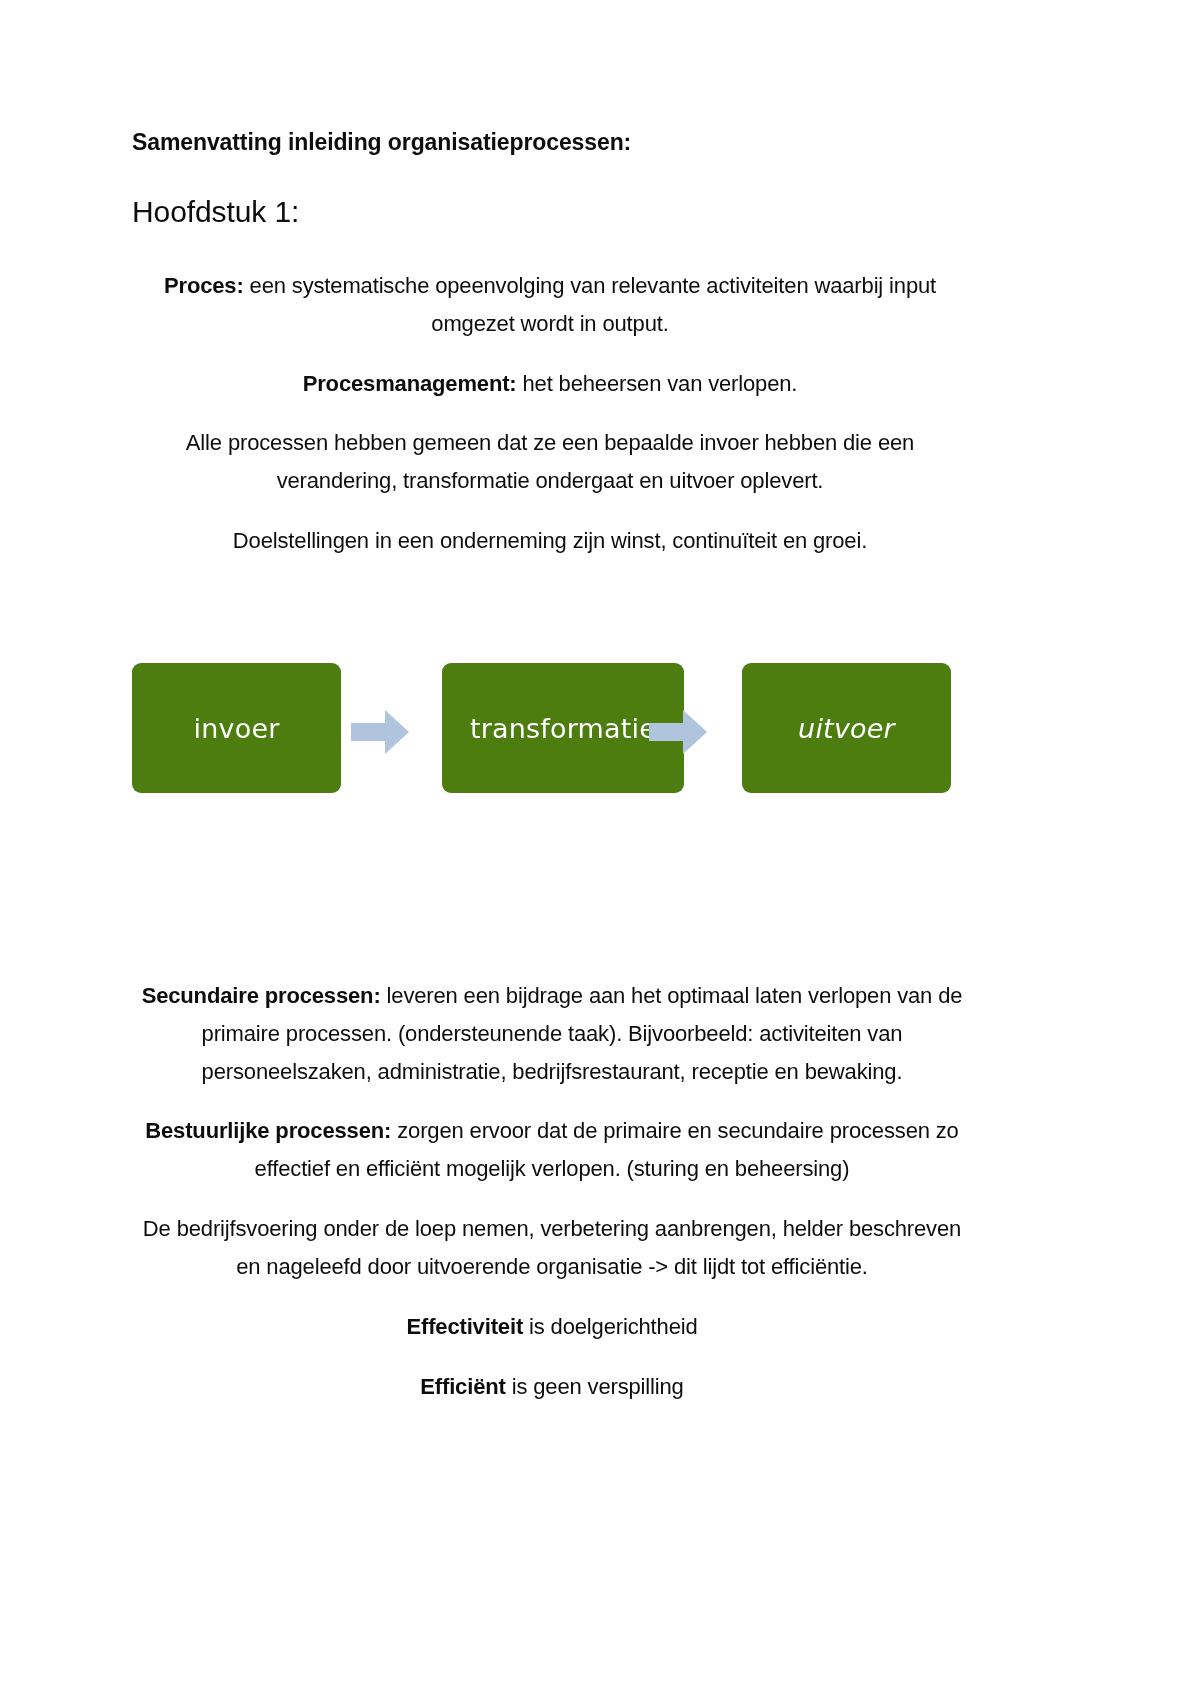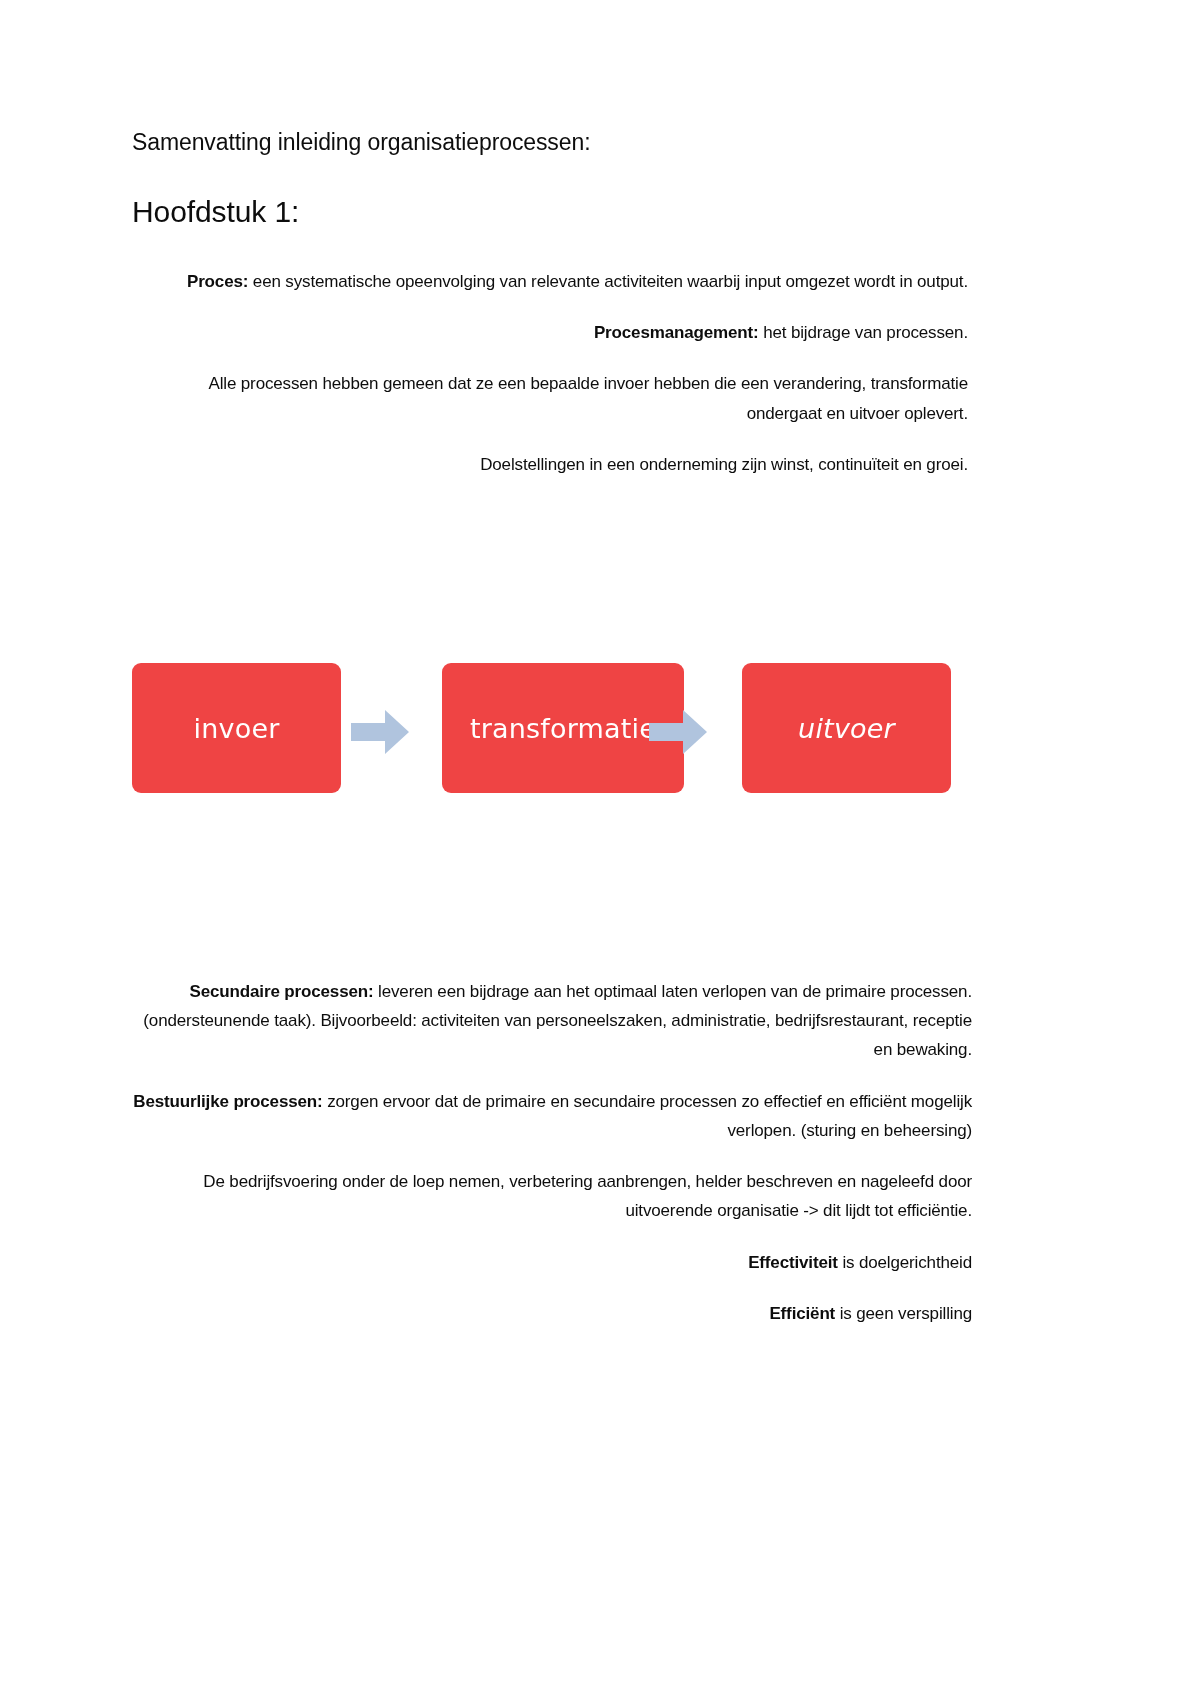--- a/index.html
+++ b/index.html
@@ -28,58 +28,58 @@
   .content {
     position: absolute;
     left: 132px;
     top: 128px;
     width: 836px;
   }
 
   
   .doc-title {
     font-size: 23px;
-    font-weight: 400;
+    font-weight: 700;
     line-height: 1.3;
     margin: 0 0 34px 0;
     letter-spacing: -0.1px;
   }
   .chapter-title {
     font-size: 30px;
     font-weight: 400;
     line-height: 1.3;
     margin: 0 0 36px 0;
     letter-spacing: -0.1px;
   }
 
   
   .para {
-    font-size: 17px;
+    font-size: 22px;
     line-height: 1.72;
     margin: 0 0 22px 0;
     letter-spacing: -0.15px;
-    text-align: right;
+    text-align: center;
   }
   .para b, .lead {
     font-weight: 700;
   }
 
   
   .diagram {
     position: absolute;
     left: 132px;
     top: 663px;
     width: 806px;
     height: 130px;
   }
   .proc-box {
     position: absolute;
     top: 0;
     height: 130px;
-    background: #ef4444;
+    background: #4d7c0f;
     border-radius: 9px;
     display: flex;
     align-items: center;
     justify-content: center;
     color: #ffffff;
     font-size: 27px;
     font-weight: 400;
     letter-spacing: 0.2px;
     font-family: "DejaVu Sans", "Liberation Sans", sans-serif;
   }
@@ -114,21 +114,21 @@
 
     <h1 class="doc-title">Samenvatting inleiding organisatieprocessen:</h1>
 
     <h2 class="chapter-title">Hoofdstuk 1:</h2>
 
     <p class="para">
       <span class="lead">Proces:</span><span> een systematische opeenvolging van relevante activiteiten waarbij input omgezet wordt in output.</span>
     </p>
 
     <p class="para">
-      <span class="lead">Procesmanagement:</span><span> het bijdrage van processen.</span>
+      <span class="lead">Procesmanagement:</span><span> het beheersen van verlopen.</span>
     </p>
 
     <p class="para">
       <span>Alle processen hebben gemeen dat ze een bepaalde invoer hebben die een verandering, transformatie ondergaat en uitvoer oplevert.</span>
     </p>
 
     <p class="para">
       <span>Doelstellingen in een onderneming zijn winst, continuïteit en groei.</span>
     </p>
 

